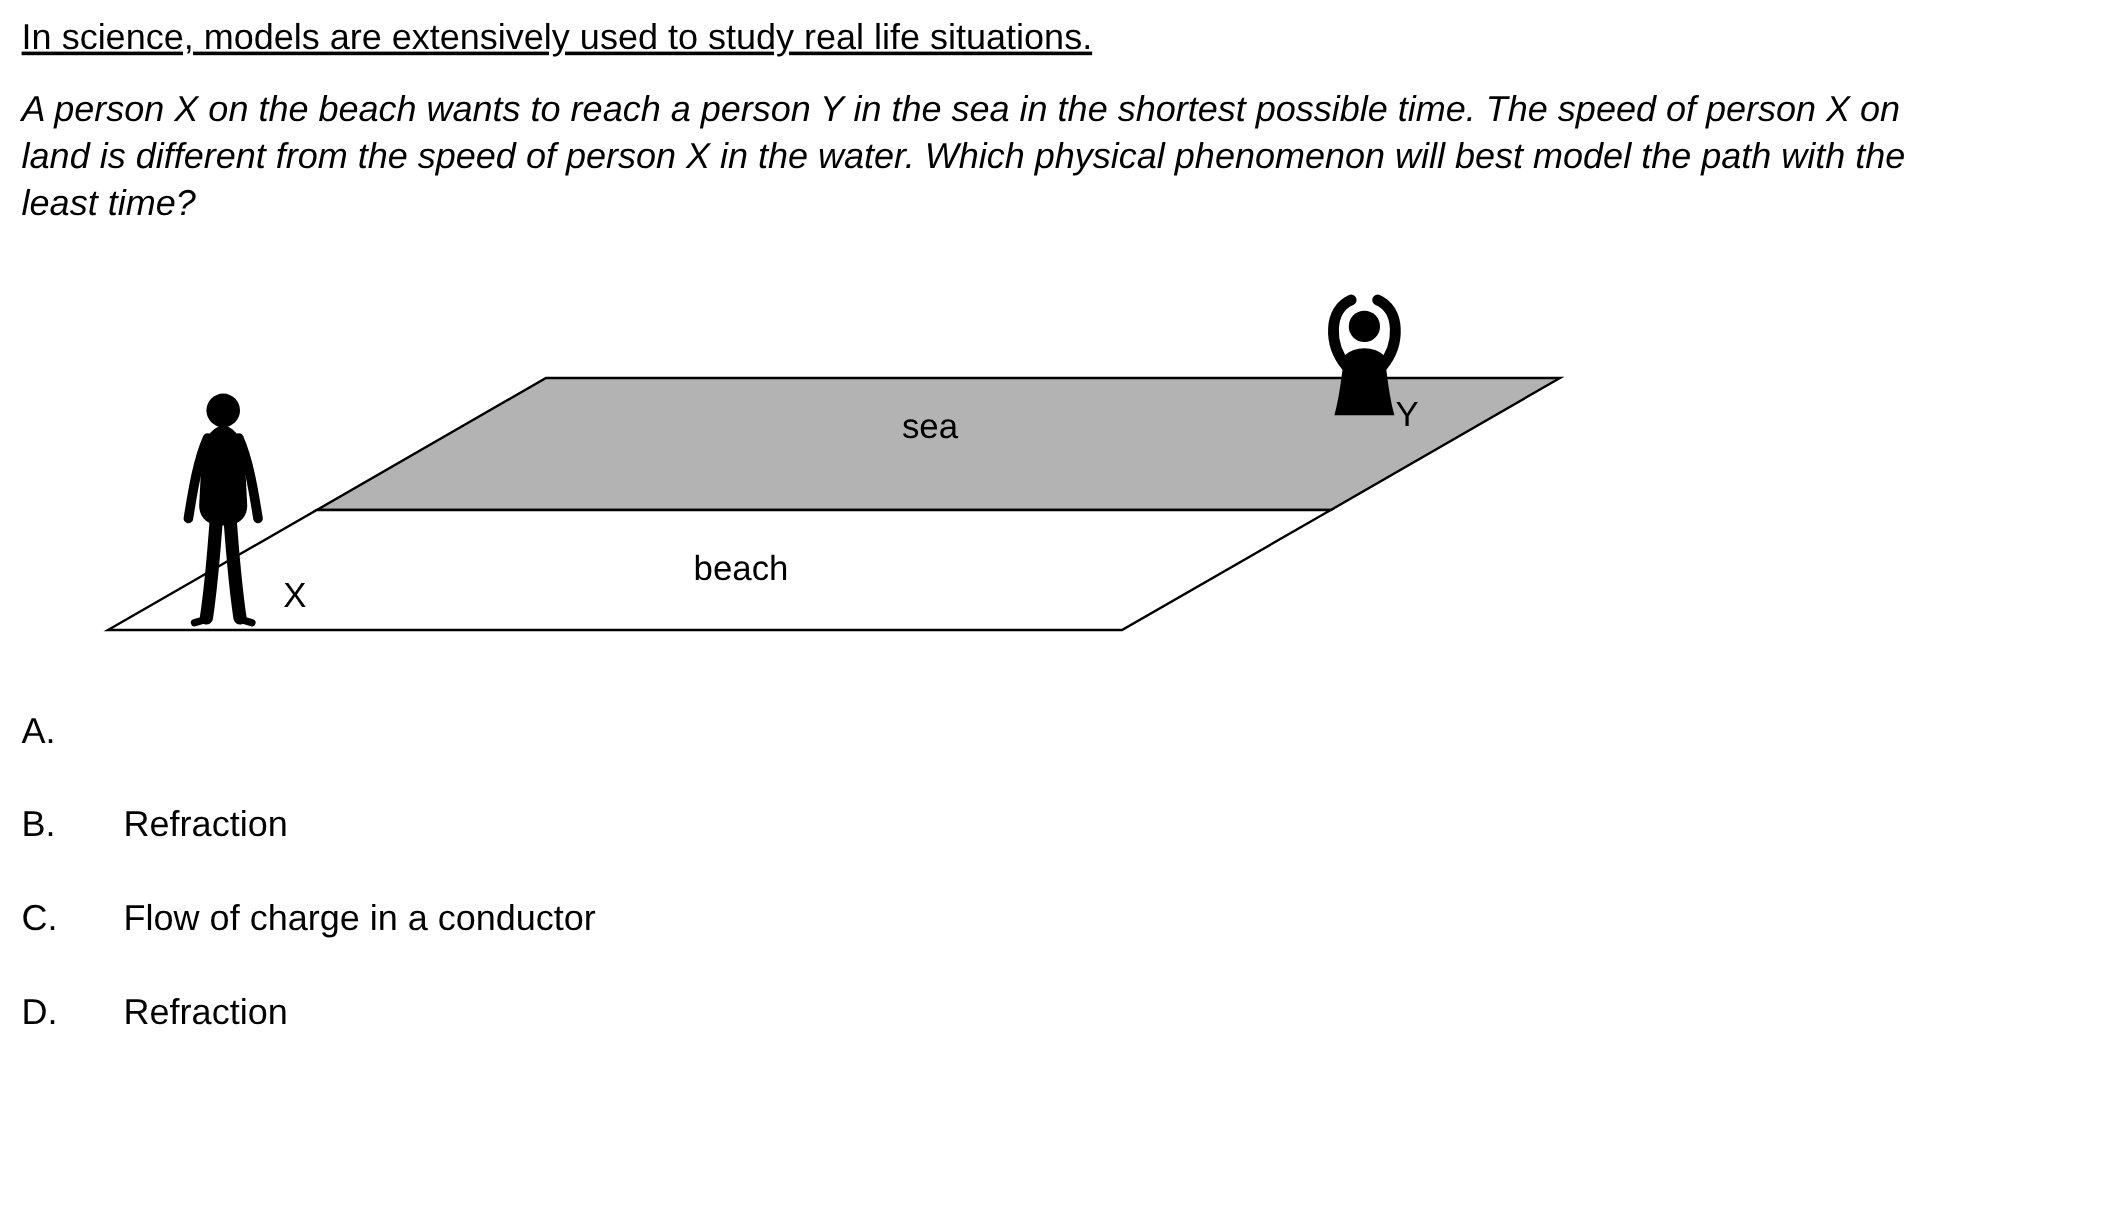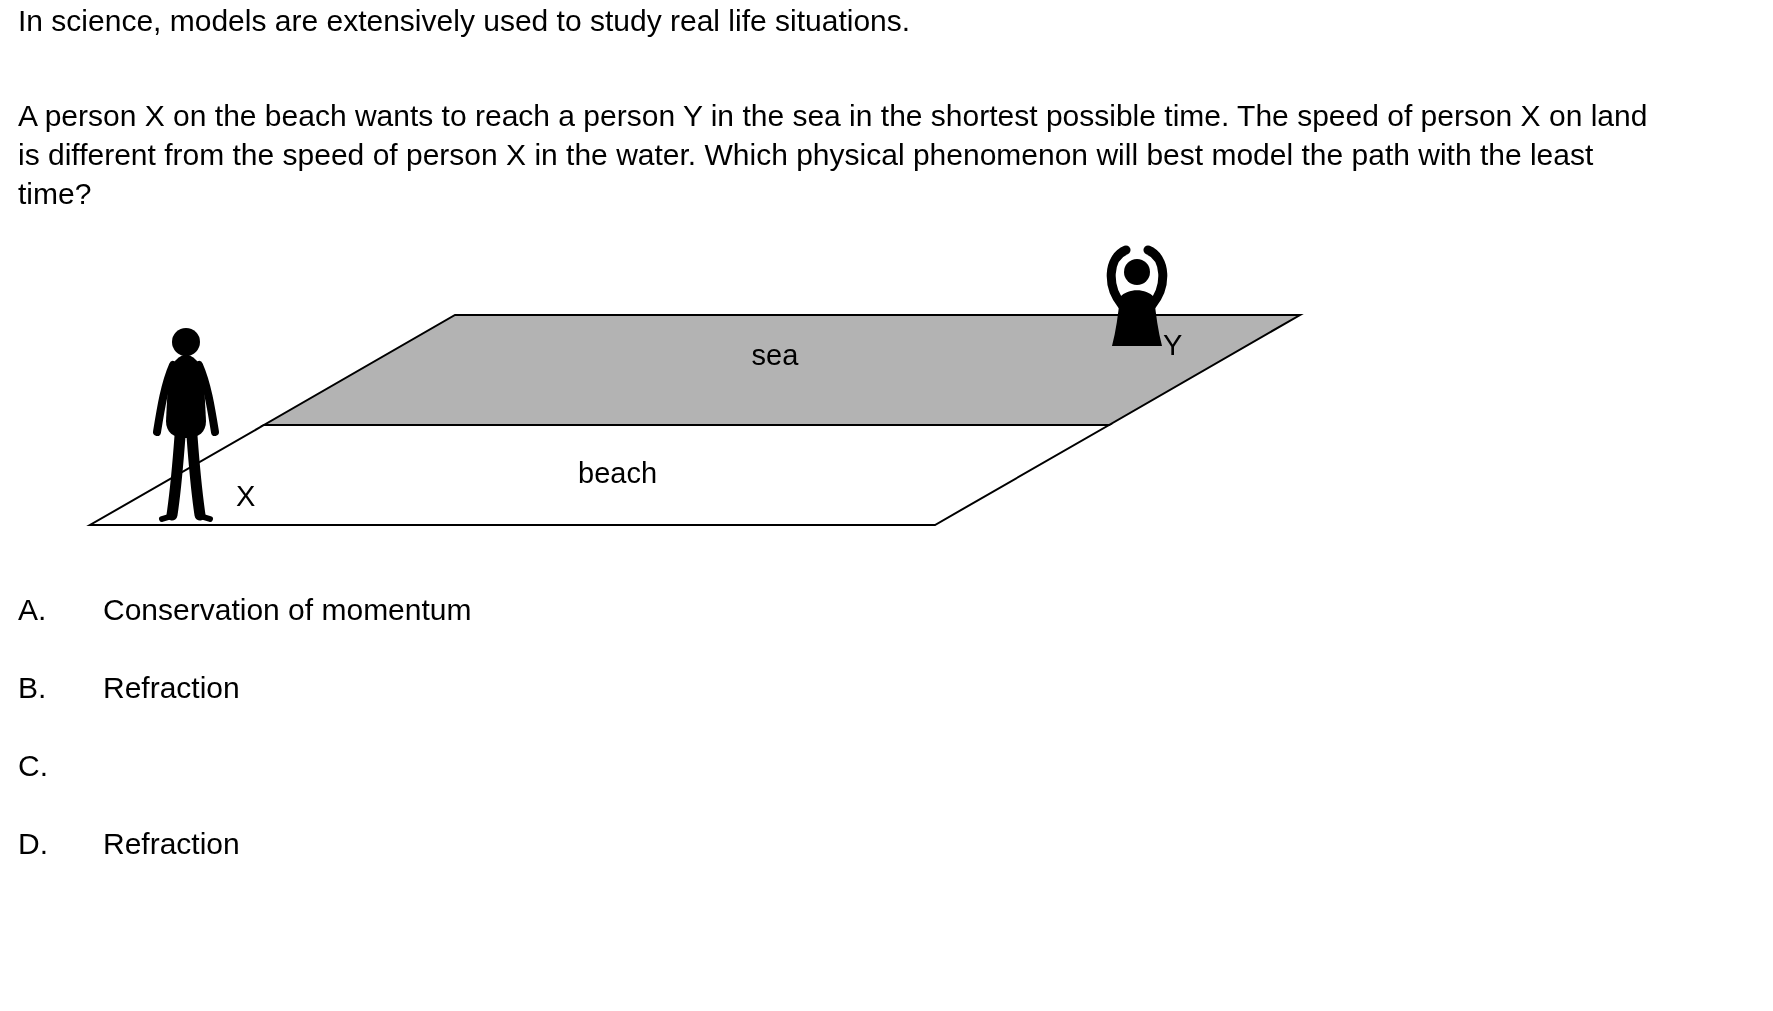--- a/index.html
+++ b/index.html
@@ -16,27 +16,29 @@
     color: #000000;
   }
   .para {
     position: absolute;
     font-size: 30px;
     line-height: 39px;
     white-space: pre-wrap;
   }
   #intro-para {
     left: 18px;
-    top: 1px;
+    top: 12px;
     width: 1700px;
+    text-decoration: underline;
   }
   #question-para {
     left: 18px;
-    top: 96px;
+    top: 72px;
     width: 1630px;
+    font-style: italic;
   }
   #diagram {
     position: absolute;
     left: 0;
     top: 225px;
   }
   #diagram text {
     font-family: "Liberation Sans", sans-serif;
     font-size: 29px;
     fill: #000000;
@@ -97,26 +99,26 @@
 
   <text x="775" y="140" text-anchor="middle">sea</text>
   <text x="578" y="258">beach</text>
   <text x="236" y="281">X</text>
   <text x="1163" y="130">Y</text>
 </svg>
 
 <div class="options">
   <div class="option">
     <span class="letter">A.</span>
-    <span class="text">Conservation of momentum</span>
   </div>
   <div class="option">
     <span class="letter">B.</span>
     <span class="text">Refraction</span>
   </div>
   <div class="option">
     <span class="letter">C.</span>
+    <span class="text">Flow of charge in a conductor</span>
   </div>
   <div class="option">
     <span class="letter">D.</span>
     <span class="text">Refraction</span>
   </div>
 </div>
 
 </body></html>

